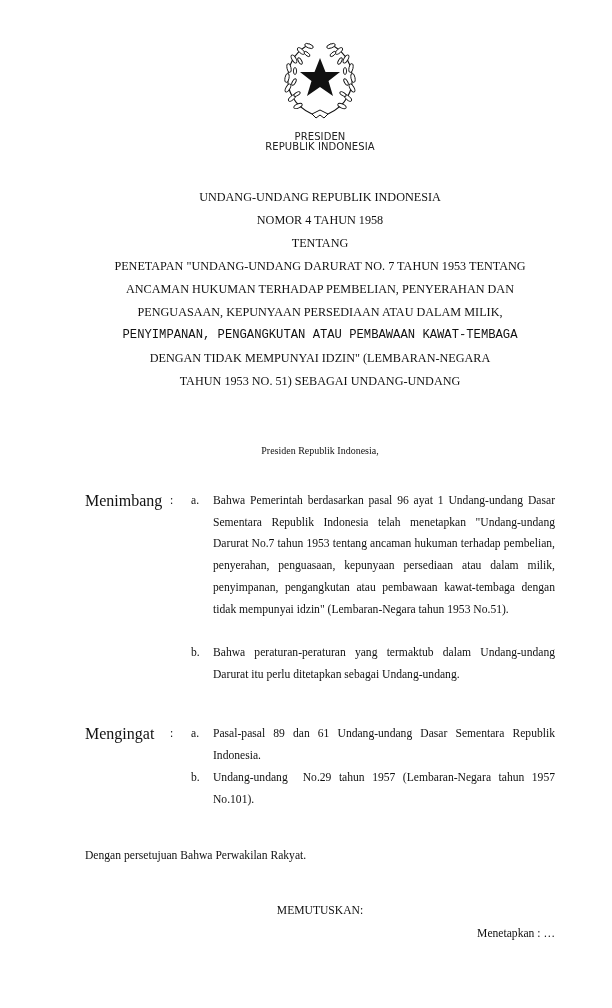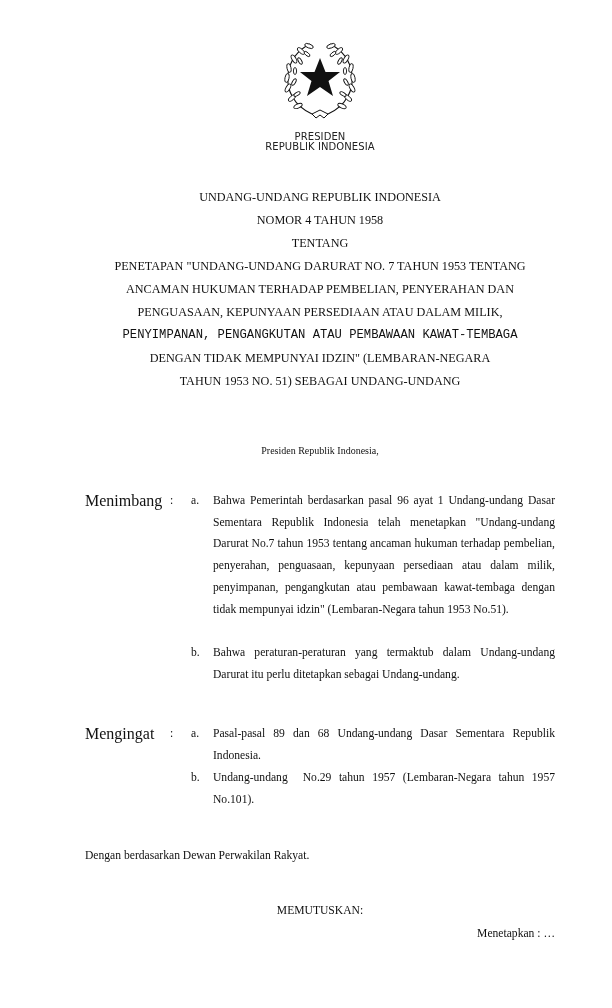--- a/index.html
+++ b/index.html
@@ -91,21 +91,21 @@
 <div class="abs label" style="top:490px;">Menimbang</div>
 <div class="abs colon" style="top:490px;">:</div>
 <div class="abs letter" style="top:490px;">a.</div>
 <div class="abs body-text" style="top:490px;">Bahwa Pemerintah berdasarkan pasal 96 ayat 1 Undang-undang Dasar Sementara Republik Indonesia telah menetapkan "Undang-undang Darurat No.7 tahun 1953 tentang ancaman hukuman terhadap pembelian, penyerahan, penguasaan, kepunyaan persediaan atau dalam milik, penyimpanan, pengangkutan atau pembawaan kawat-tembaga dengan tidak mempunyai idzin" (Lembaran-Negara tahun 1953 No.51).</div>
 <div class="abs letter" style="top:642px;">b.</div>
 <div class="abs body-text" style="top:642px;">Bahwa peraturan-peraturan yang termaktub dalam Undang-undang Darurat itu perlu ditetapkan sebagai Undang-undang.</div>
 
 <div class="abs label" style="top:723px;">Mengingat</div>
 <div class="abs colon" style="top:723px;">:</div>
 <div class="abs letter" style="top:723px;">a.</div>
-<div class="abs body-text" style="top:723px;">Pasal-pasal 89 dan 68 Undang-undang Dasar Sementara Republik Indonesia.</div>
+<div class="abs body-text" style="top:723px;">Pasal-pasal 89 dan 61 Undang-undang Dasar Sementara Republik Indonesia.</div>
 <div class="abs letter" style="top:767px;">b.</div>
 <div class="abs body-text" style="top:767px; white-space:pre-wrap;">Undang-undang  No.29 tahun 1957 (Lembaran-Negara tahun 1957 No.101).</div>
 
-<div class="abs para" style="left:85px; top:845px;">Dengan berdasarkan Dewan Perwakilan Rakyat.</div>
+<div class="abs para" style="left:85px; top:845px;">Dengan persetujuan Bahwa Perwakilan Rakyat.</div>
 
 <div class="abs center-line" style="top:903px; font-size:11.6px;">MEMUTUSKAN:</div>
 
 <div class="abs para" style="right:57px; top:923px; text-align:right;">Menetapkan : …</div>
 
 </body></html>

